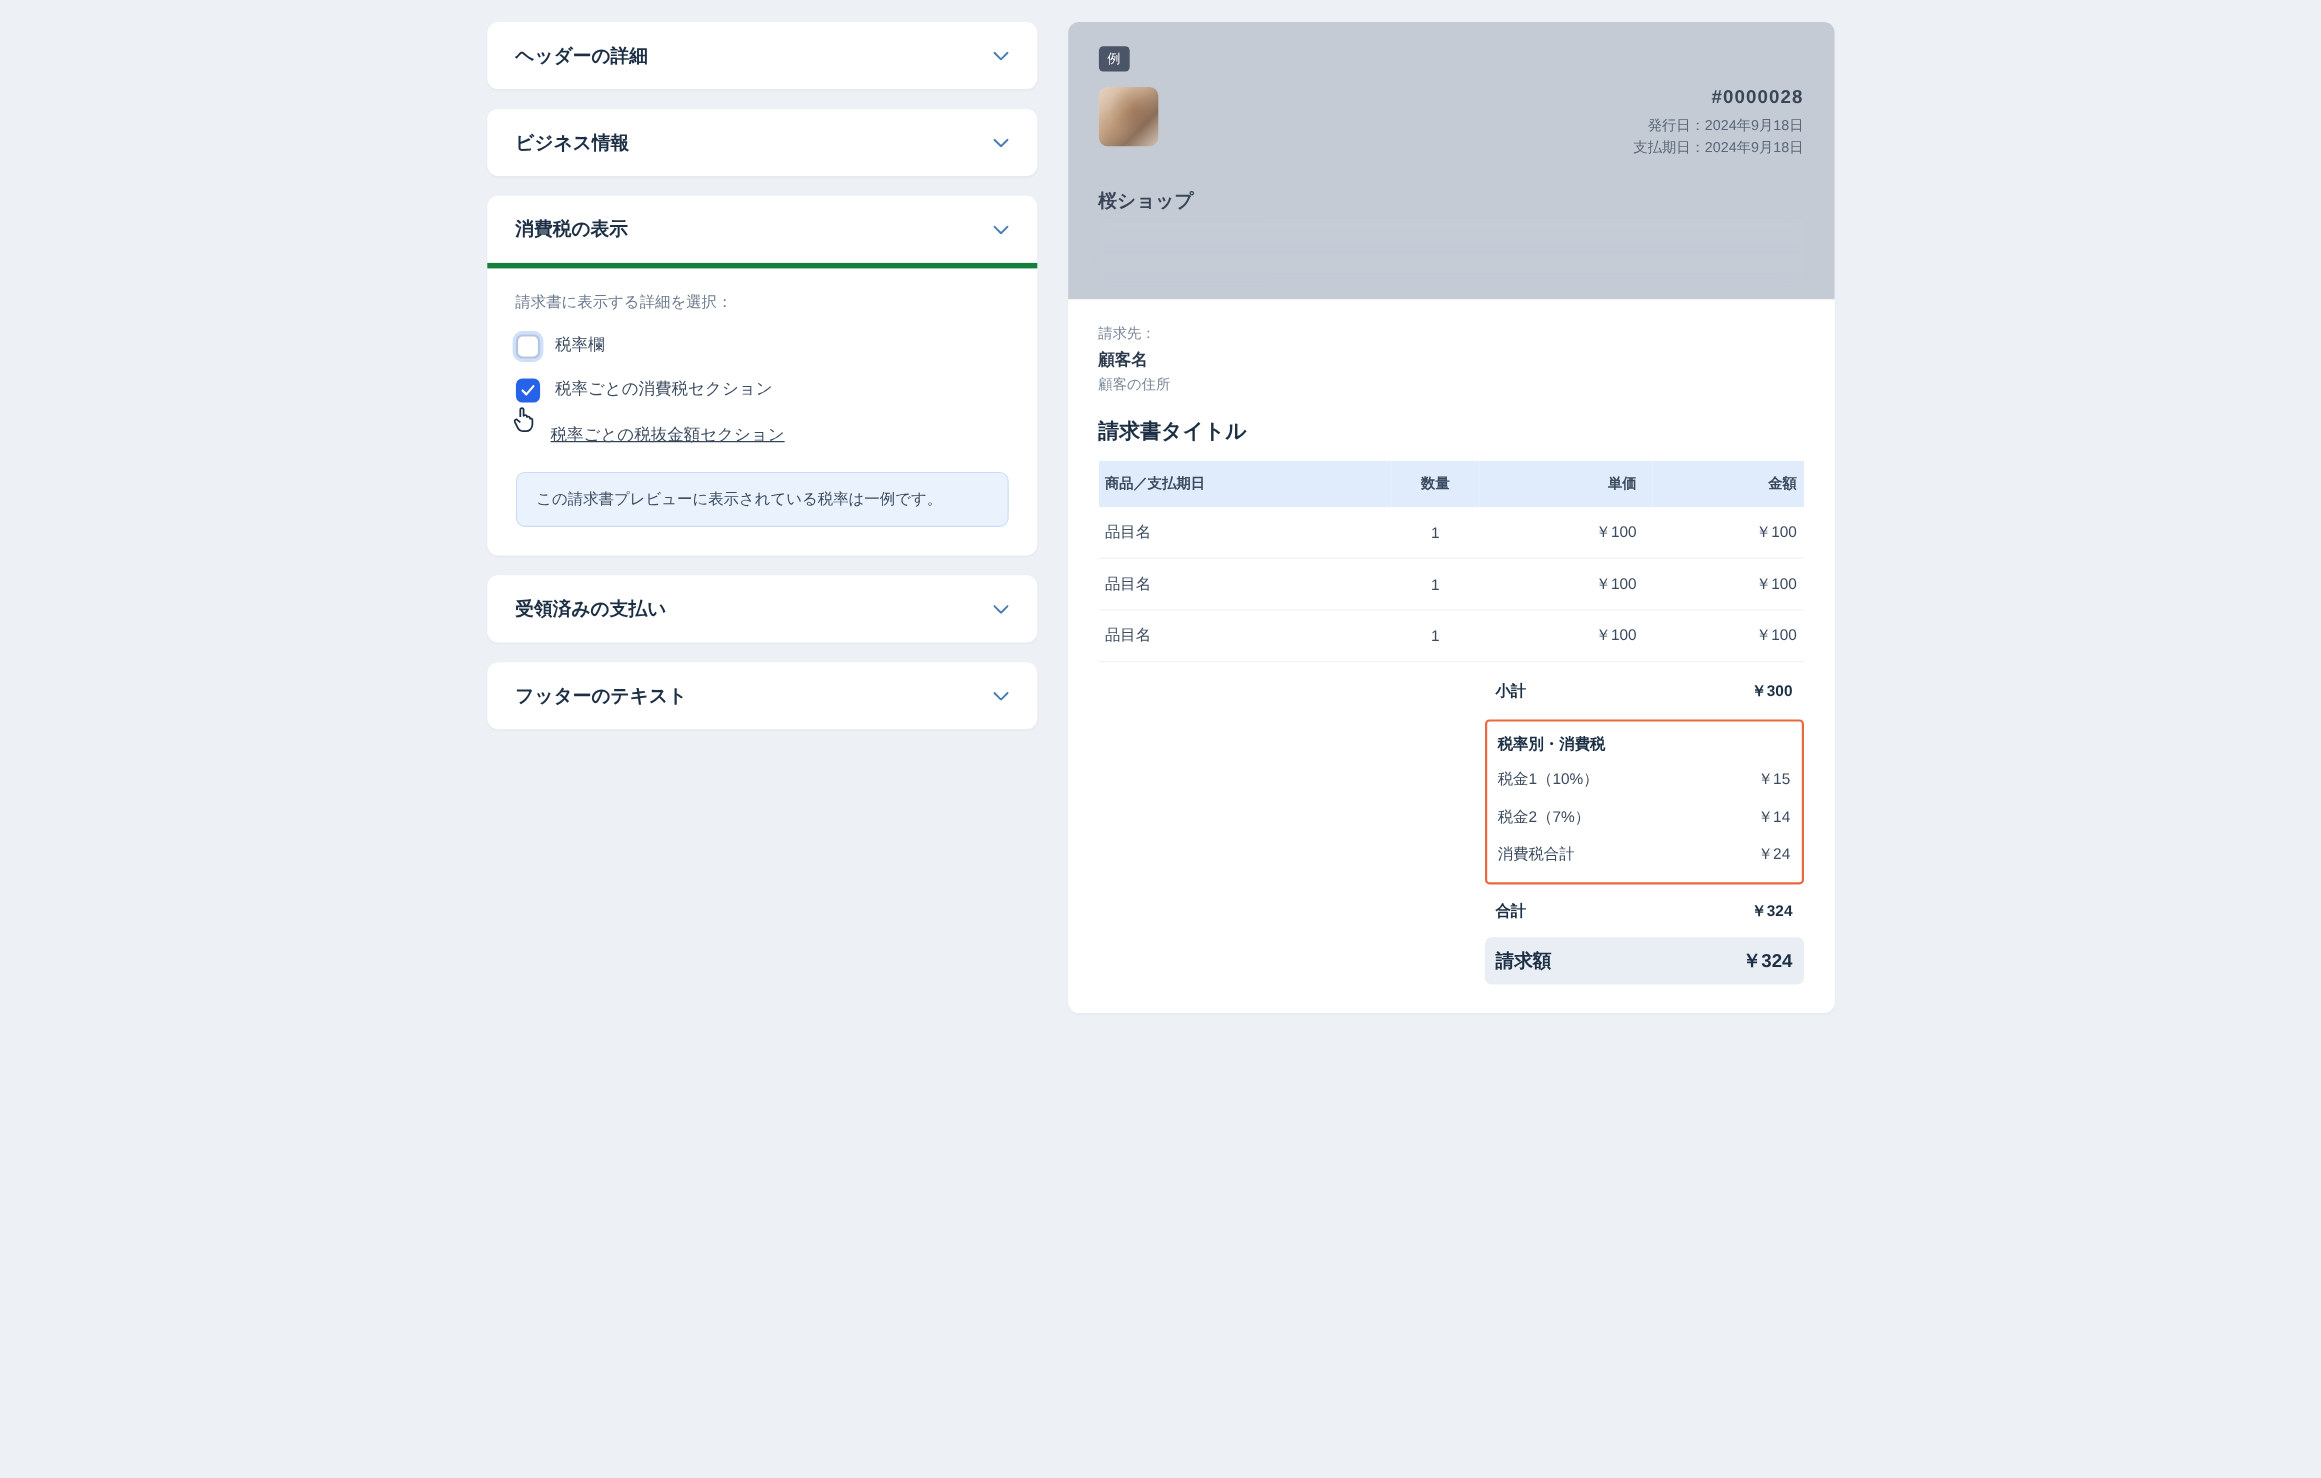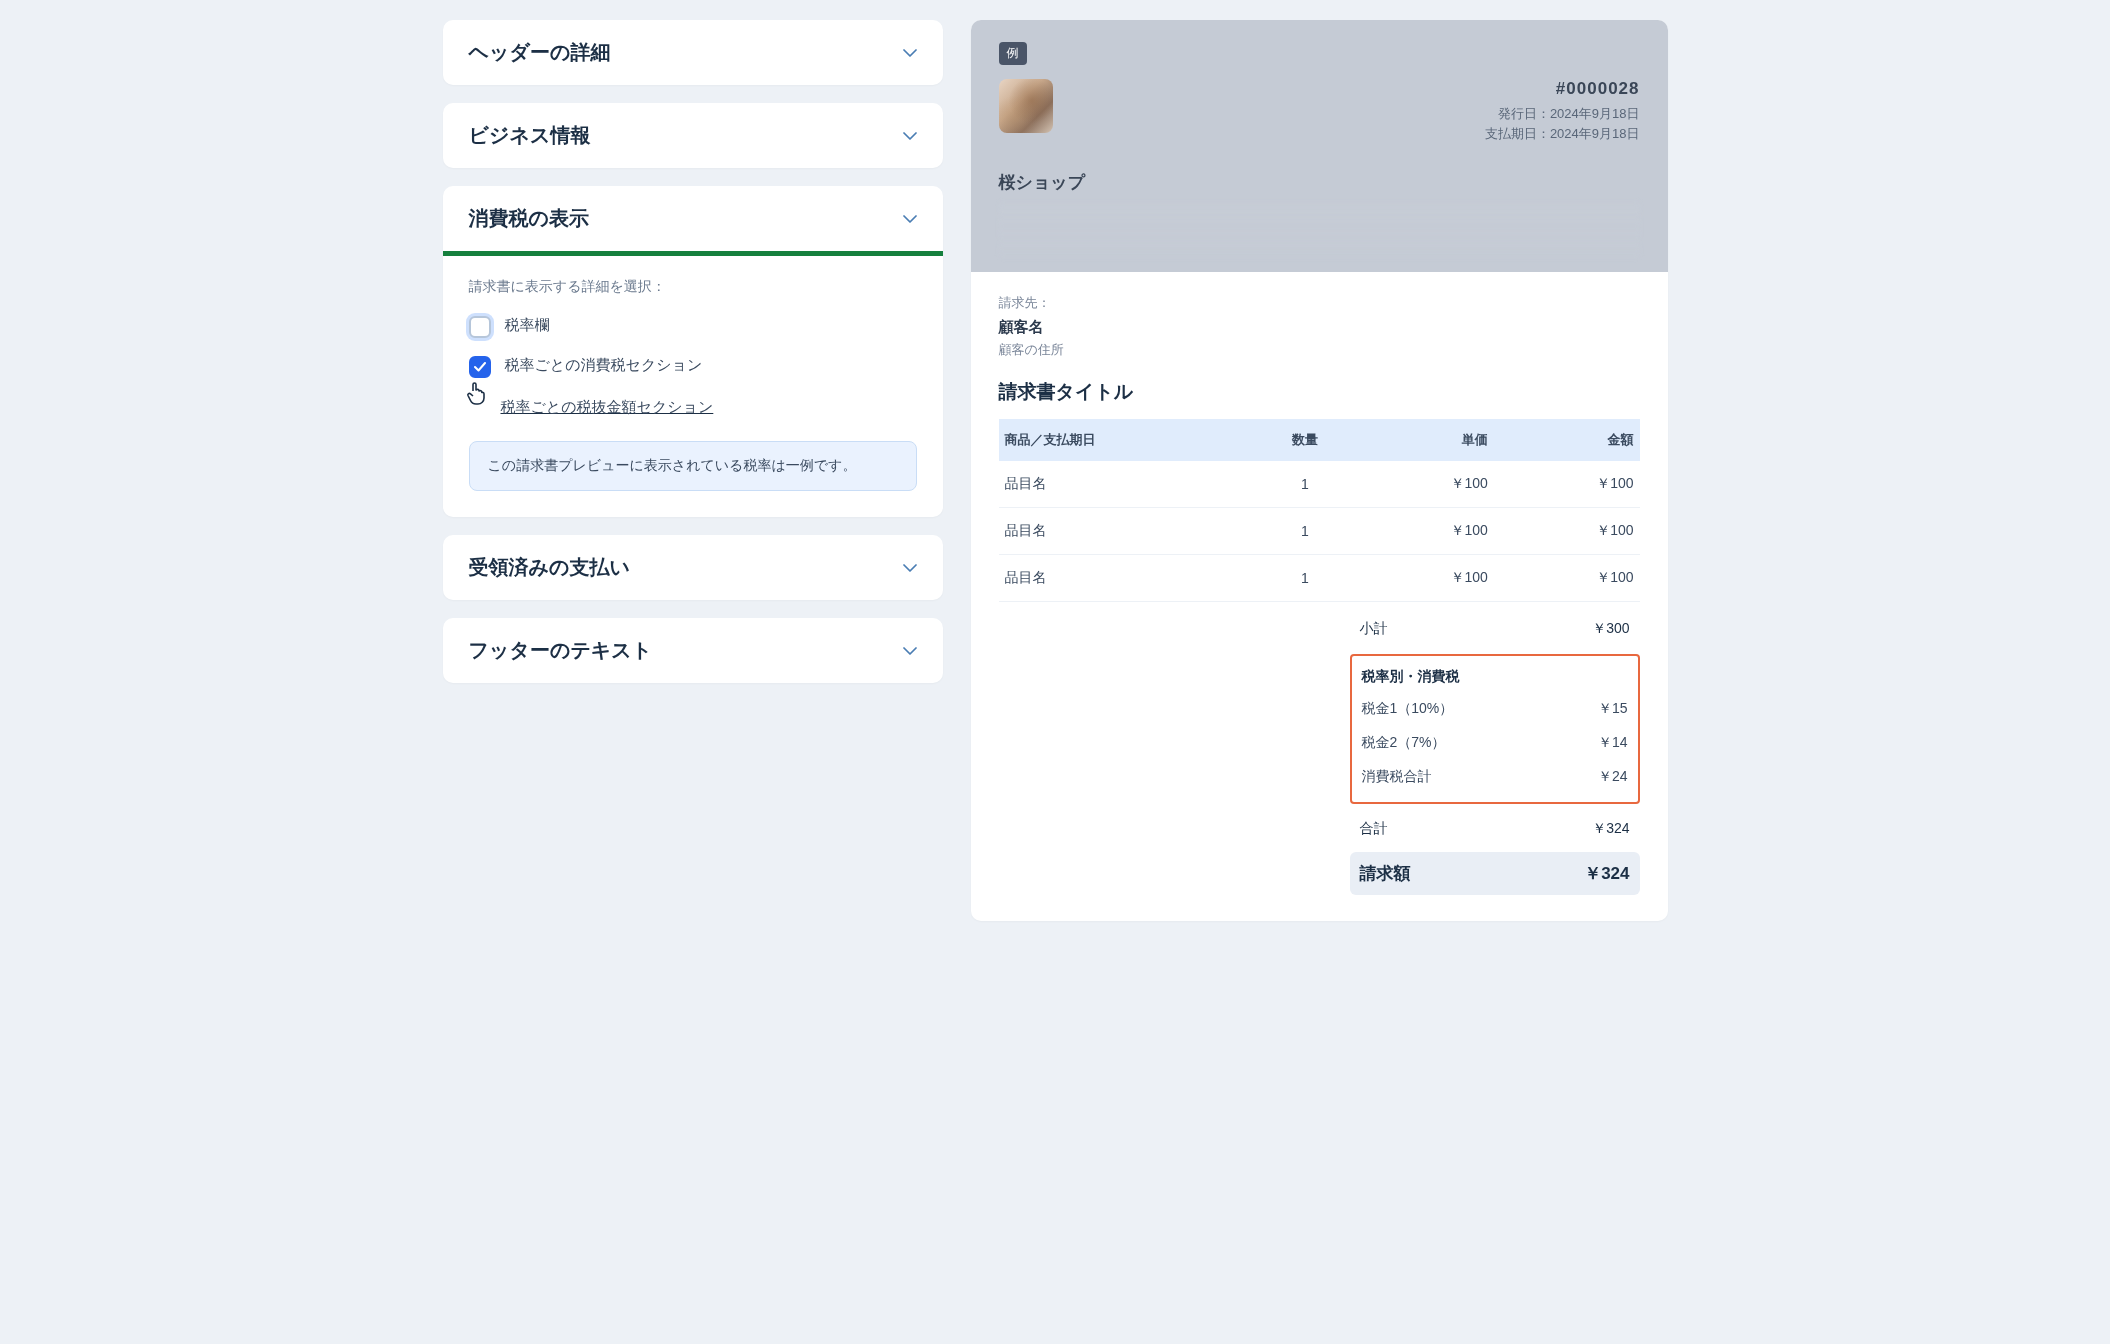--- a/index.html
+++ b/index.html
@@ -33,21 +33,21 @@
       box-shadow: 0 1px 2px rgba(0,0,0,0.03);
     }
     .card-header {
       display: flex;
       justify-content: space-between;
       align-items: center;
       padding: 19px 26px;
       cursor: pointer;
     }
     .card-title {
-      font-size: 20px;
+      font-size: 17px;
       font-weight: 700;
       color: #1c2f45;
     }
     .chevron {
       width: 14px;
       height: 14px;
       display: flex;
       align-items: center;
       justify-content: center;
     }
@@ -227,21 +227,21 @@
       margin-left: auto;
       width: 290px;
     }
     .total-row {
       display: flex;
       justify-content: space-between;
       padding: 8px 10px;
       font-size: 14px;
       color: #3a4a5f;
     }
-    .total-row.bold { font-weight: 400; color: #1c2f45; }
+    .total-row.bold { font-weight: 700; color: #1c2f45; }
     .tax-box {
       border: 2px solid #e8683f;
       border-radius: 4px;
       padding: 8px 0;
       margin: 8px 0;
     }
     .tax-header {
       font-size: 14px;
       font-weight: 700;
       color: #1c2f45;

